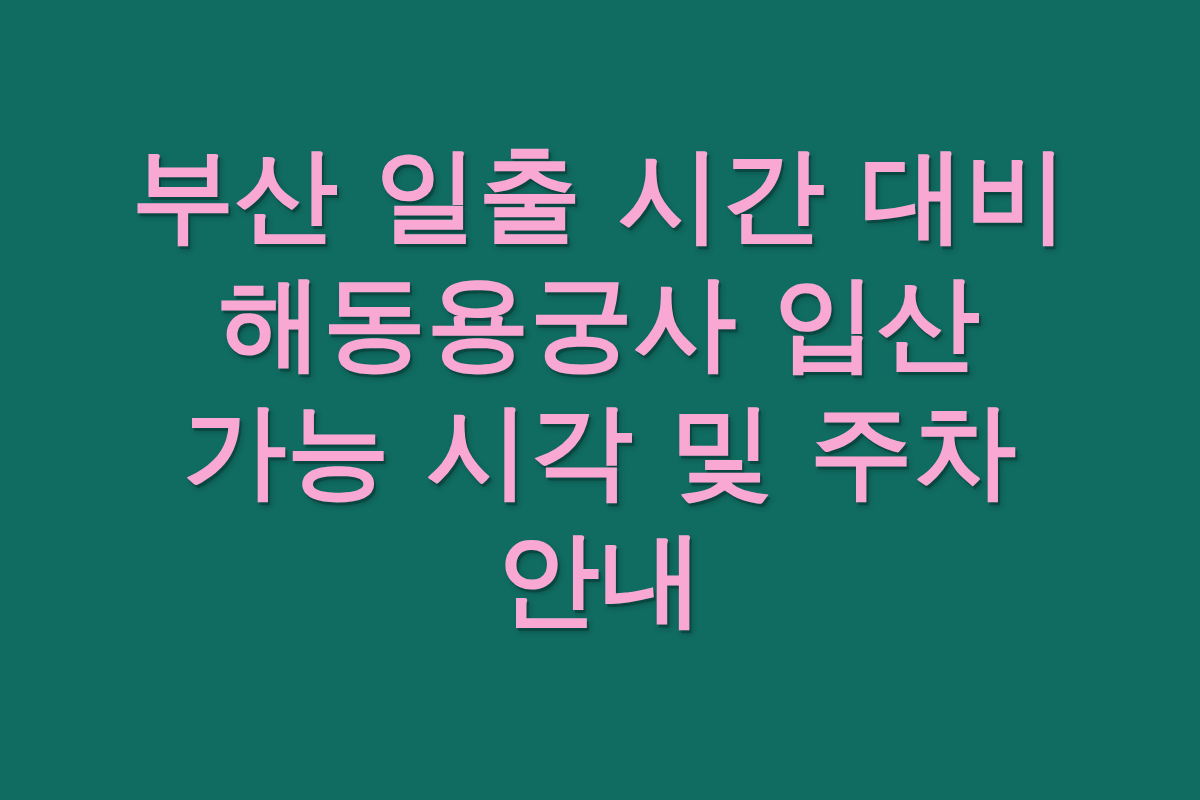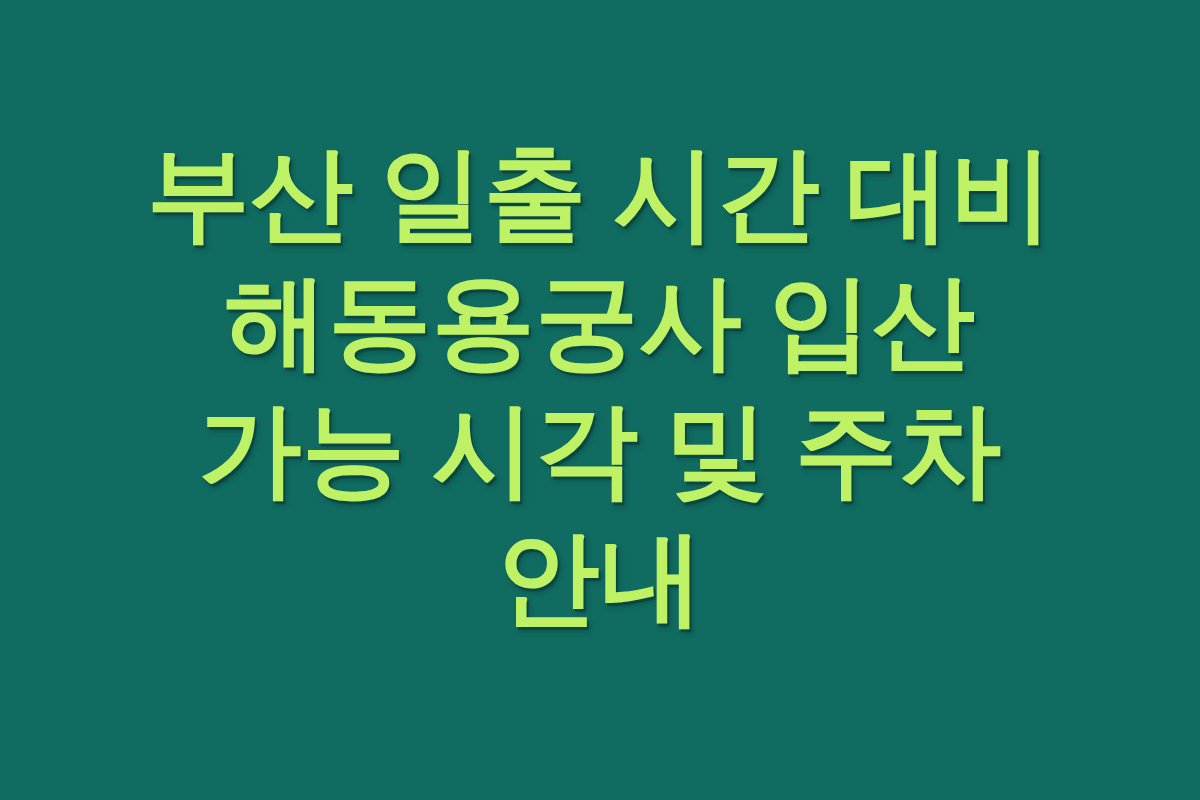--- a/index.html
+++ b/index.html
@@ -52,17 +52,17 @@
     -webkit-font-smoothing: antialiased;
   }
 </style>
 </head>
 <body>
 
 <div id="canvas" style="background: rgb(16, 107, 97);">
 
   <div id="title-block">
 
-    <h1 id="headline" style="color: #bef264; font-family: Liberation Serif, serif;">부산 일출 시간 대비 해동용궁사 입산 가능 시각 및 주차 안내</h1>
+    <h1 id="headline" style="color: #f9a8d4;">부산 일출 시간 대비 해동용궁사 입산 가능 시각 및 주차 안내</h1>
 
   </div>
 
 </div>
 
 </body></html>

